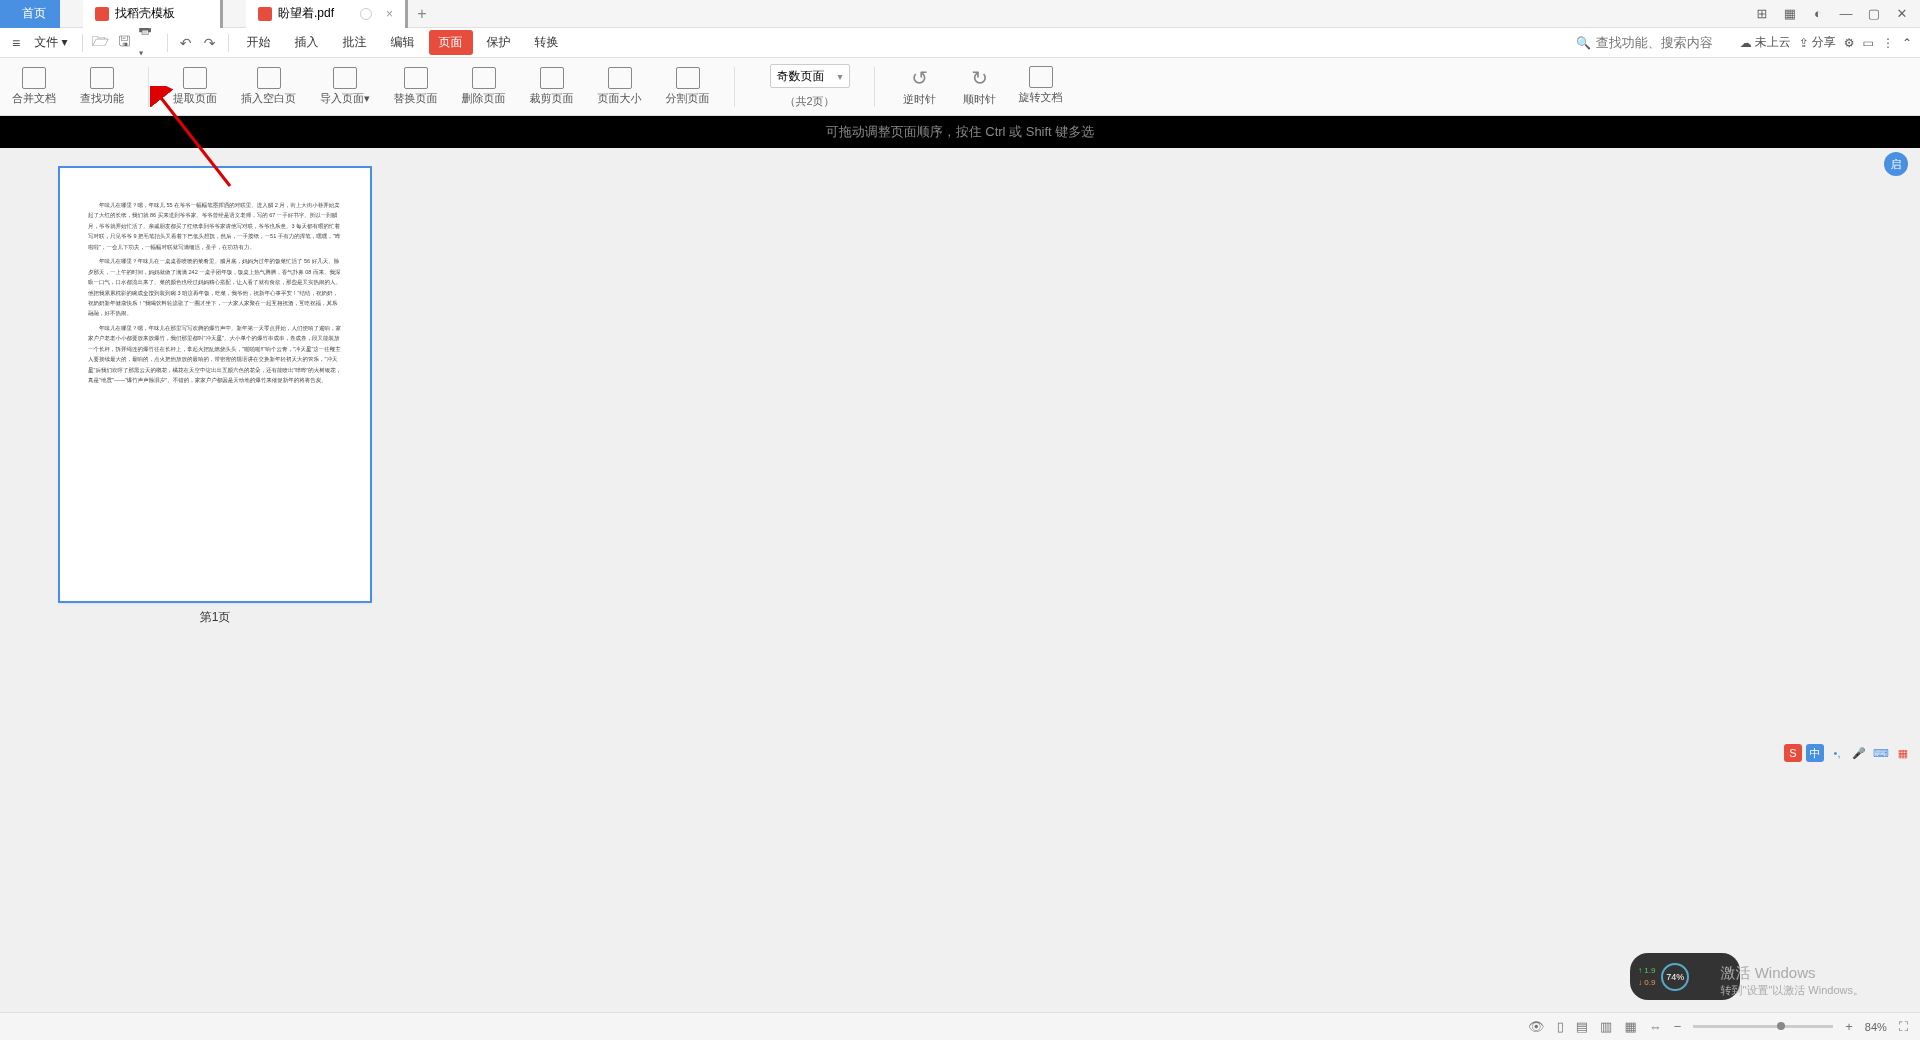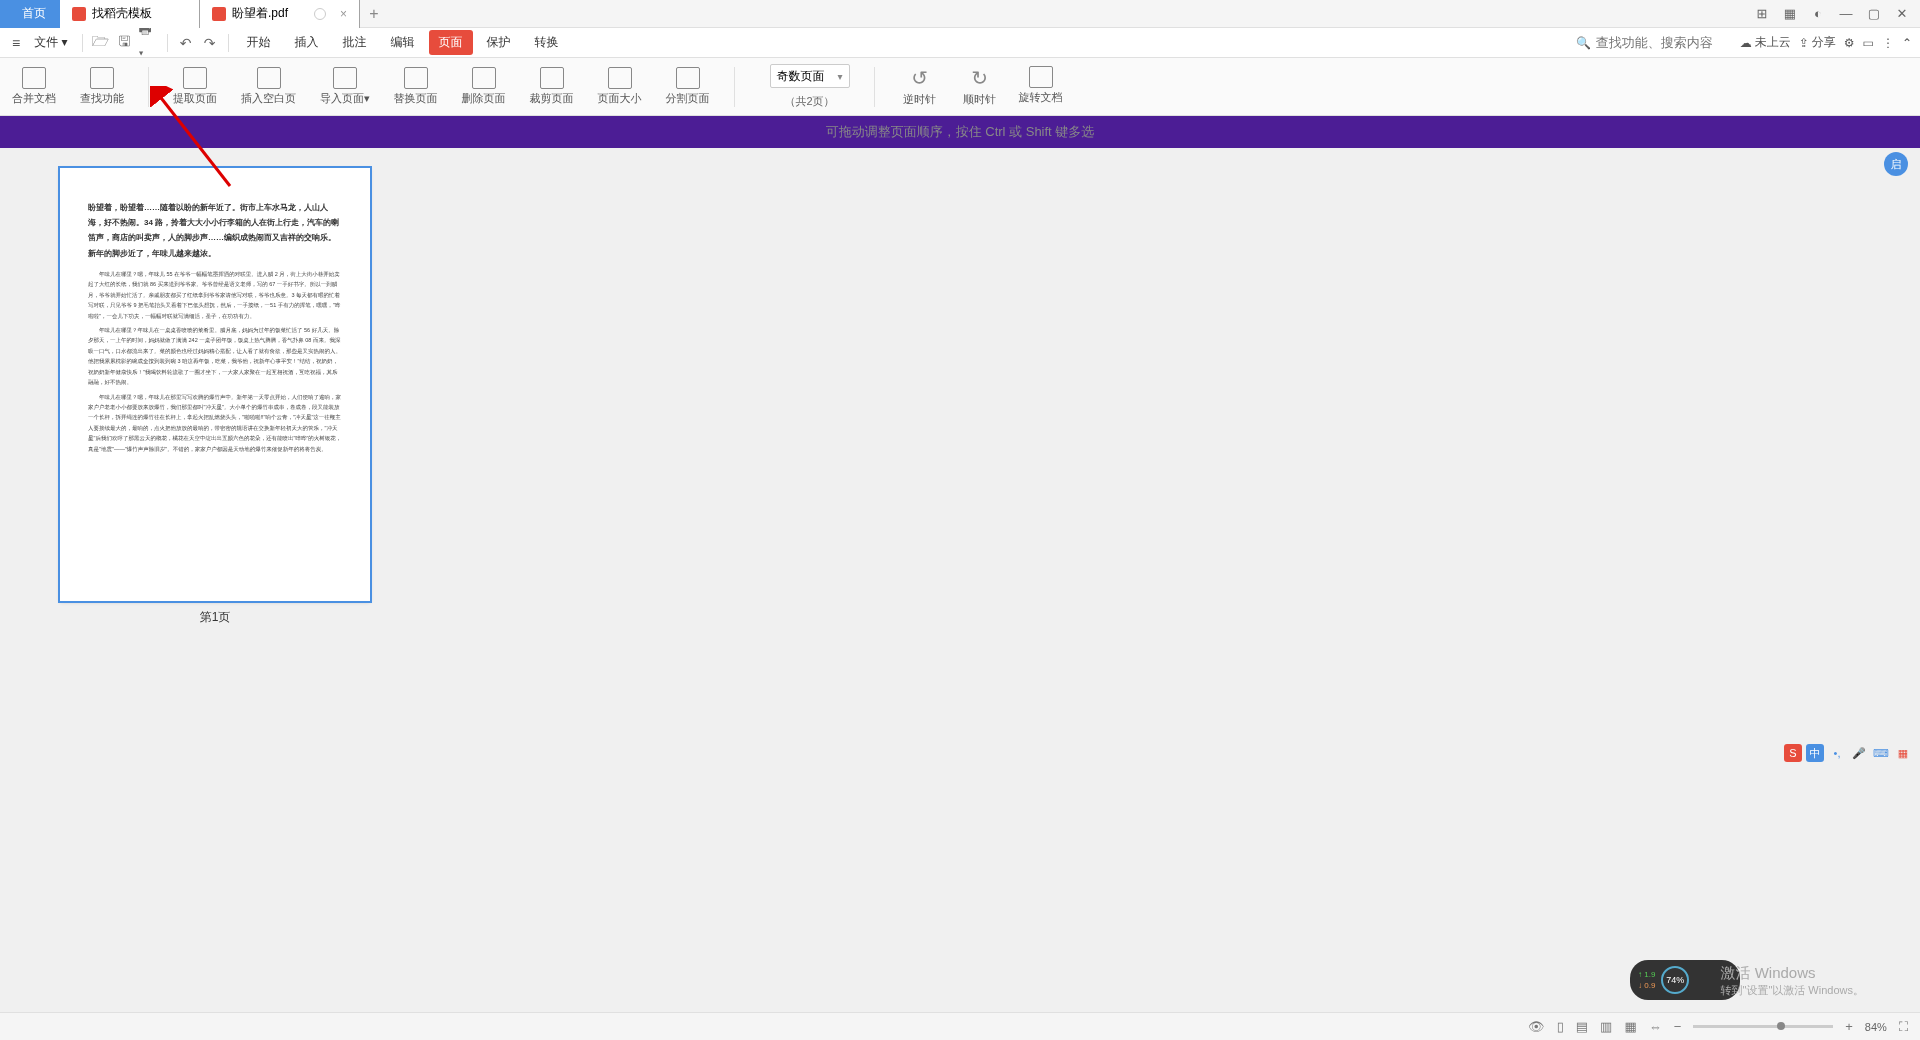--- a/index.html
+++ b/index.html
@@ -2,21 +2,21 @@
 <html><head>
 <meta charset="utf-8">
 <style>
 * { margin: 0; padding: 0; box-sizing: border-box; font-family: "Microsoft YaHei", Arial, sans-serif; }
 body { background: #fff; width: 1920px; height: 1040px; overflow: hidden; position: relative; }
 
 
 .tab-bar { height: 28px; background: #f5f5f5; display: flex; align-items: center; border-bottom: 1px solid #e0e0e0; }
 .tab { height: 28px; padding: 0 12px; display: flex; align-items: center; font-size: 12px; cursor: pointer; gap: 6px; position: relative; }
 .tab.home { background: #4a90e2; color: #fff; width: 60px; justify-content: center; padding-left: 20px; }
-.tab.doc { background: #fff; border-right: 1px solid #a3a3a3; min-width: 140px; }
+.tab.doc { background: #fff; border-right: 3px solid #a3a3a3; min-width: 140px; margin-left: 23px; }
 .tab-icon-red { width: 14px; height: 14px; background: #e74c3c; border-radius: 2px; display: inline-block; }
 .tab-icon-pdf { width: 14px; height: 14px; background: #e74c3c; border-radius: 2px; display: inline-block; }
 .tab-add { width: 28px; height: 28px; display: flex; align-items: center; justify-content: center; color: #888; font-size: 16px; cursor: pointer; }
 .tab-spacer { flex: 1; }
 .win-controls { display: flex; gap: 8px; padding-right: 8px; align-items: center; }
 .win-icon { width: 20px; height: 20px; display: flex; align-items: center; justify-content: center; color: #666; font-size: 13px; cursor: pointer; }
 
 
 .menu-bar { height: 30px; display: flex; align-items: center; padding: 0 8px; gap: 4px; border-bottom: 1px solid #e0e0e0; }
 .menu-burger { font-size: 14px; color: #555; padding: 0 4px; cursor: pointer; }
@@ -35,21 +35,21 @@
 .ribbon-btn { display: flex; flex-direction: column; align-items: center; justify-content: center; cursor: pointer; gap: 2px; min-width: 42px; }
 .ribbon-btn .ric { width: 24px; height: 22px; border: 1.5px solid #888; border-radius: 2px; position: relative; }
 .ribbon-btn .lbl { font-size: 11px; color: #555; white-space: nowrap; }
 .ribbon-sep { width: 1px; height: 40px; background: #e0e0e0; }
 .page-select { border: 1px solid #ccc; height: 24px; font-size: 12px; padding: 0 20px 0 6px; border-radius: 2px; background: #fff; position: relative; display: flex; align-items: center; min-width: 80px; }
 .page-select::after { content: "▾"; position: absolute; right: 6px; color: #888; font-size: 10px; }
 .page-count { font-size: 11px; color: #666; margin-top: 2px; }
 .rotate-group { display: flex; gap: 18px; align-items: flex-start; }
 
 
-.hint-bar { height: 32px; display: flex; align-items: center; justify-content: center; font-size: 13px; color: #888; background: #4c1d95; }
+.hint-bar { height: 32px; display: flex; align-items: center; justify-content: center; font-size: 13px; color: #888; background: #000000; }
 
 
 .workspace { position: absolute; top: 148px; left: 0; right: 0; bottom: 28px; background: #f0f0f0; display: flex; gap: 44px; padding: 20px 60px; align-items: flex-start; }
 .page-wrap { display: flex; flex-direction: column; align-items: center; gap: 8px; }
 .page { width: 310px; height: 433px; background: #fff; box-shadow: 0 1px 4px rgba(0,0,0,0.2); padding: 32px 28px; font-size: 6px; line-height: 1.8; color: #333; overflow: hidden; }
 .page.selected { outline: 2px solid #4a90e2; }
 .page-label { font-size: 12px; color: #333; }
 .page h1 { font-size: 8px; font-weight: bold; margin-bottom: 8px; line-height: 1.9; }
 .page p { text-indent: 2em; margin-bottom: 4px; font-size: 5.5px; line-height: 1.9; color: #444; }
 .page2 p { margin-top: 8px; font-size: 5.5px; }
@@ -67,21 +67,21 @@
 .arrow-overlay { position: absolute; top: 86px; left: 150px; pointer-events: none; z-index: 100; }
 
 
 .float-avatar { position: absolute; top: 152px; right: 12px; width: 24px; height: 24px; background: #4a90e2; border-radius: 50%; display: flex; align-items: center; justify-content: center; color: #fff; font-size: 11px; }
 .ime-bar { position: absolute; right: 8px; top: 744px; display: flex; gap: 4px; align-items: center; }
 .ime-icon { width: 18px; height: 18px; border-radius: 3px; display: flex; align-items: center; justify-content: center; font-size: 11px; }
 .ime-s { background: #e74c3c; color: #fff; }
 .ime-cn { background: #4a90e2; color: #fff; }
 .ime-other { color: #4a90e2; }
 
-.perf-widget { position: absolute; right: 180px; bottom: 40px; width: 110px; height: 40px; background: #333; border-radius: 18px; display: flex; align-items: center; padding: 0 8px; gap: 6px; color: #fff; font-size: 9px; }
+.perf-widget { position: absolute; right: 180px; bottom: 40px; width: 110px; height: 47px; background: #333; border-radius: 18px; display: flex; align-items: center; padding: 0 8px; gap: 6px; color: #fff; font-size: 9px; }
 .perf-circle { width: 28px; height: 28px; border: 2px solid #5ac; border-radius: 50%; display: flex; align-items: center; justify-content: center; font-size: 9px; }
 .perf-stats { display: flex; flex-direction: column; font-size: 8px; line-height: 1.4; }
 .perf-up { color: #5c5; }
 .perf-dn { color: #e95; }
 
 .win-activate { position: absolute; right: 56px; bottom: 42px; color: #aaa; font-size: 15px; text-align: left; line-height: 1.4; }
 .win-activate .sub { font-size: 11px; }
 
 .watermark { position: absolute; right: 8px; bottom: 4px; display: flex; align-items: center; gap: 4px; font-size: 12px; }
 .watermark .logo { color: #3aa655; font-weight: bold; }
@@ -213,21 +213,20 @@
         <span class="lbl">旋转文档</span>
       </div>
   </div>
 </div>
 
 <div class="hint-bar">可拖动调整页面顺序，按住 Ctrl 或 Shift 键多选</div>
 
 <div class="workspace">
   <div class="page-wrap">
     <div class="page selected">
-      <h1>盼望着，盼望着……随着以盼的新年近了。街市上车水马龙，人山人海，好不热闹。34 路，拎着大大小小行李箱的人在街上行走，汽车的喇笛声，商店的叫卖声，人的脚步声……编织成热闹而又吉祥的交响乐。新年的脚步近了，年味儿越来越浓。</h1>
       <p>年味儿在哪里？嗯，年味儿 55 在爷爷一幅幅笔墨挥洒的对联里。进入腊 2 月，街上大街小巷开始卖起了大红的长纸，我们就 86 买来送到爷爷家。爷爷曾经是语文老师，写的 67 一手好书字。所以一到腊月，爷爷就开始忙活了。亲戚朋友都买了红纸拿到爷爷家请他写对联，爷爷也乐意。3 每天都有暇的忙着写对联，只见爷爷 9 把毛笔抬头又看着下巴低头想抚，然后，一手按纸，一51 手有力的挥笔，嘿嘿，"哗啦啦"，一会儿下功夫，一幅幅对联就写满细活，圣子，在功功有力。</p>
       <p>年味儿在哪里？年味儿在一桌桌香喷喷的菜肴里。腊月底，妈妈为过年的饭菜忙活了 56 好几天。除夕那天，一上午的时间，妈妈就做了满满 242 一桌子团年饭，饭桌上热气腾腾，香气扑鼻 08 而来。我深吸一口气，口水都流出来了。菜的颜色也经过妈妈精心搭配，让人看了就有食欲，那些是又实热闹的人。他把我累累枕影的碗成全按到装到碗 3 咱这再年饭，吃菜，我爷他，祝新年心事平安！"结结，祝奶奶，祝奶奶新年健康快乐！"我喝饮料轮流歌了一圈才坐下，一大家人家聚在一起互相祝酒，互吃祝福，其乐融融，好不热闹。</p>
       <p>年味儿在哪里？嗯，年味儿在那里写写欢腾的爆竹声中。新年第一天零点开始，人们便响了遍响，家家户户老老小小都要放来放爆竹，我们那里都叫"冲天星"。大小单个的爆竹串成串，卷成卷，段又能装放一个长杆，拆开绳连的爆竹往在长杆上，拿起火把乱燃烧头头，"啪啪啪!!"响个云青，"冲天星"这一往鞭主人要接续最大的，最响的，点火把他放放的最响的，带密密的规语讲在交换新年轻初天大的管乐，"冲天星"后我们欢呼了那黑云天的概花，橘花在天空中绽出出五颜六色的花朵，还有能喷出"哗哗"的火树银花，真是"地震"——"爆竹声声除旧岁"。不错的，家家户户都因是天动地的爆竹来催促新年的将将告炭。</p>
     </div>
     <span class="page-label">第1页</span>
   </div>
 </div>
 
 <svg class="arrow-overlay" width="120" height="110">
   <defs>

